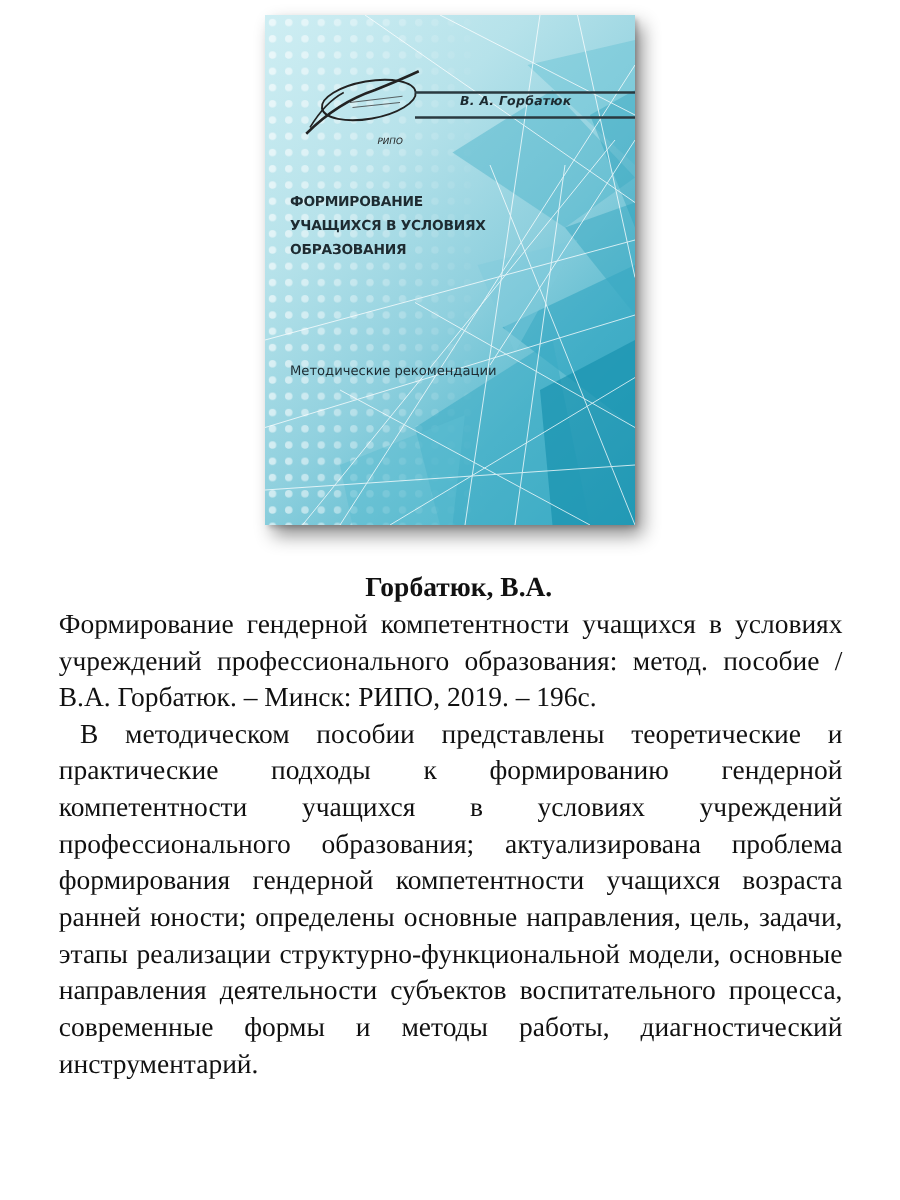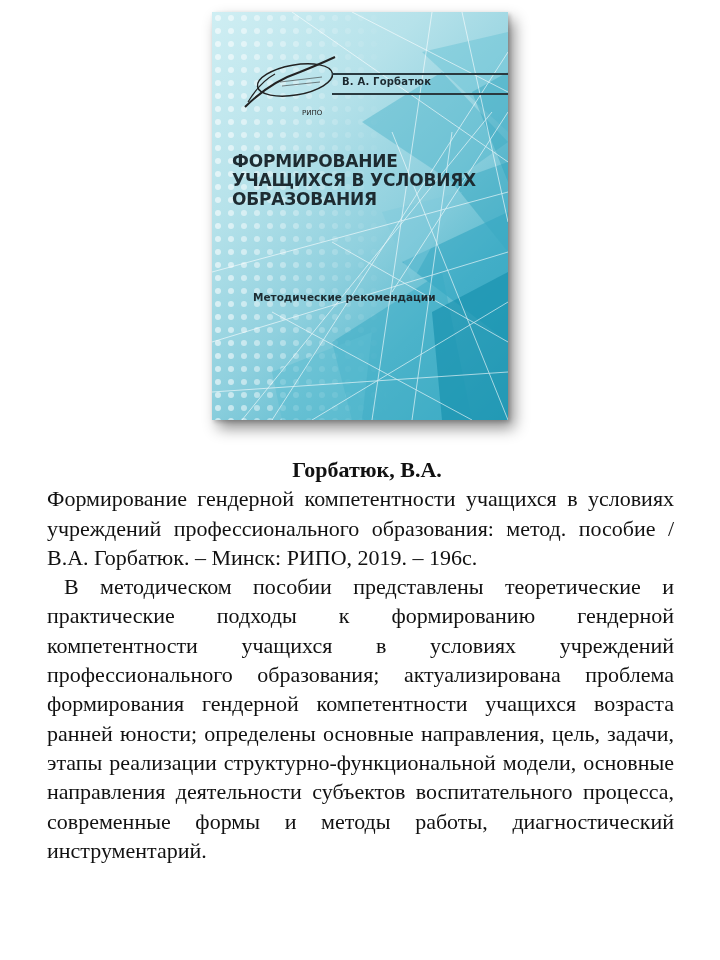--- a/index.html
+++ b/index.html
@@ -11,37 +11,37 @@
     position: absolute; left: 212px; top: 12px; width: 296px; height: 408px;
     box-shadow: 6px 8px 14px rgba(0,0,0,0.45), 2px 2px 4px rgba(0,0,0,0.2);
   }
   .cover {
     position: absolute; left: 212px; top: 12px; width: 296px; height: 408px; overflow: hidden;
     background: linear-gradient(135deg, #cfeef3 0%, #b6e2ea 30%, #8fd0de 55%, #5fbcd0 75%, #3aa9c3 100%);
   }
   .cover svg.bg { position: absolute; left: 0; top: 0; }
   .cover-rule { position: absolute; left: 120px; width: 176px; height: 2px; background: #2a3a40; }
   .cover-author {
-    position: absolute; left: 130px; top: 64px; font-family: "DejaVu Sans", sans-serif; font-weight: bold;
-    font-size: 10px; color: #1c2a30; letter-spacing: 0.2px;
+    position: absolute; left: 156px; top: 64px; font-family: "DejaVu Sans", sans-serif; font-weight: bold;
+    font-size: 10px; color: #1c2a30; letter-spacing: 0.2px; font-style: italic;
   }
   .logo { position: absolute; left: 28px; top: 40px; }
   .logo-text {
-    position: absolute; left: 90px; top: 97px; font-family: "DejaVu Sans", sans-serif; 
+    position: absolute; left: 90px; top: 97px; font-family: "DejaVu Sans", sans-serif; font-style: italic;
     font-size: 7px; color: #222;
   }
   .cover-title {
     position: absolute; left: 20px; top: 140px; width: 270px;
-    font-family: "DejaVu Sans", sans-serif; font-weight: bold; font-size: 17px; line-height: 19px;
+    font-family: "DejaVu Sans", sans-serif; font-weight: bold; font-size: 11px; line-height: 19px;
     color: #1d2b31; text-transform: uppercase; letter-spacing: -0.2px;
   }
   .cover-title div { white-space: nowrap; }
   .cover-subtitle {
-    position: absolute; left: 20px; top: 279px; font-family: "DejaVu Sans", sans-serif; font-weight: bold;
-    font-size: 10.5px; color: #1d2b31; margin-left: 21px;
+    position: absolute; left: 20px; top: 279px; font-family: "DejaVu Sans", sans-serif; font-weight: normal;
+    font-size: 10.5px; color: #1d2b31;
   }
   .text {
     position: absolute; left: 47px; top: 455px; width: 627px;
     font-size: 22px; line-height: 29.3px;
   }
   .author { font-weight: bold; padding-left: 13px; text-align: center; }
   .para { text-align: justify; }
   .para.indent { text-indent: 17px; }
 </style>
 </head>

